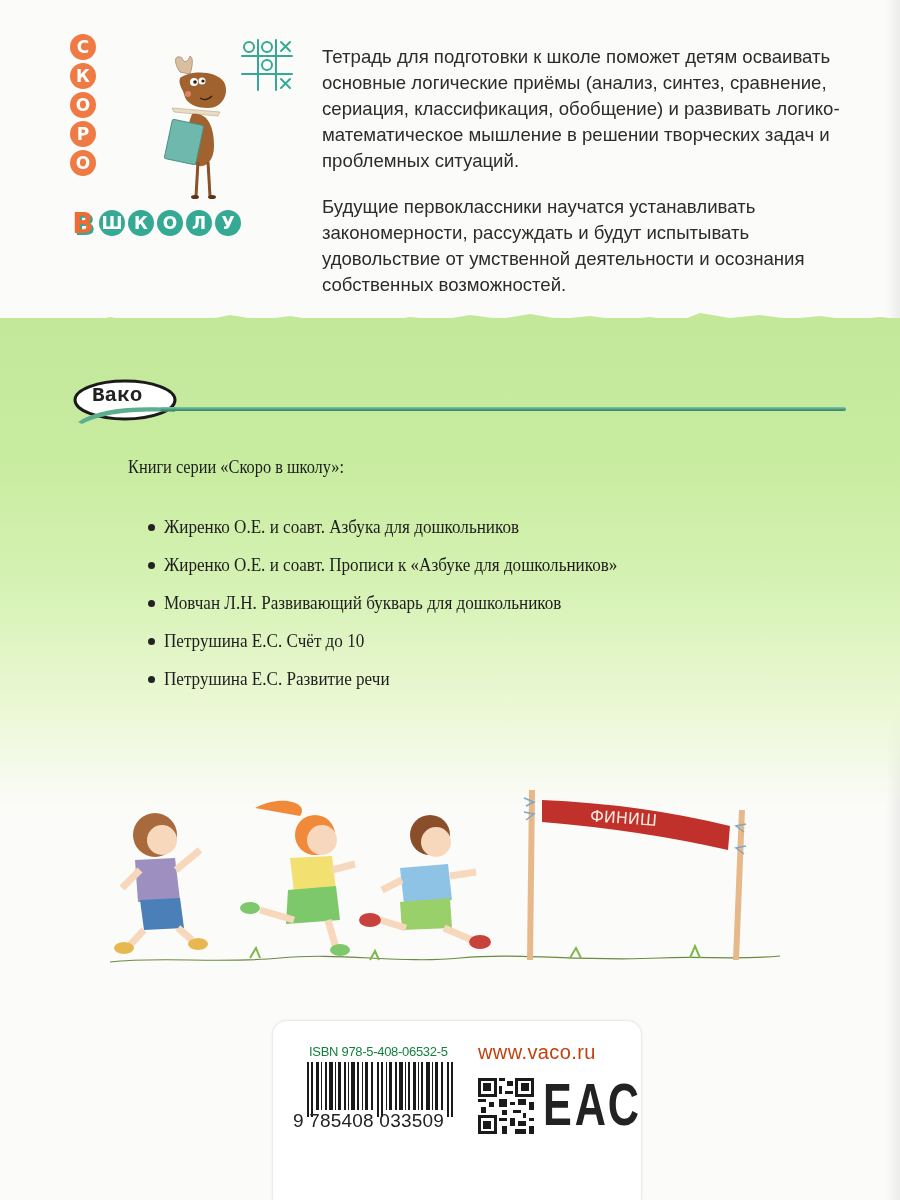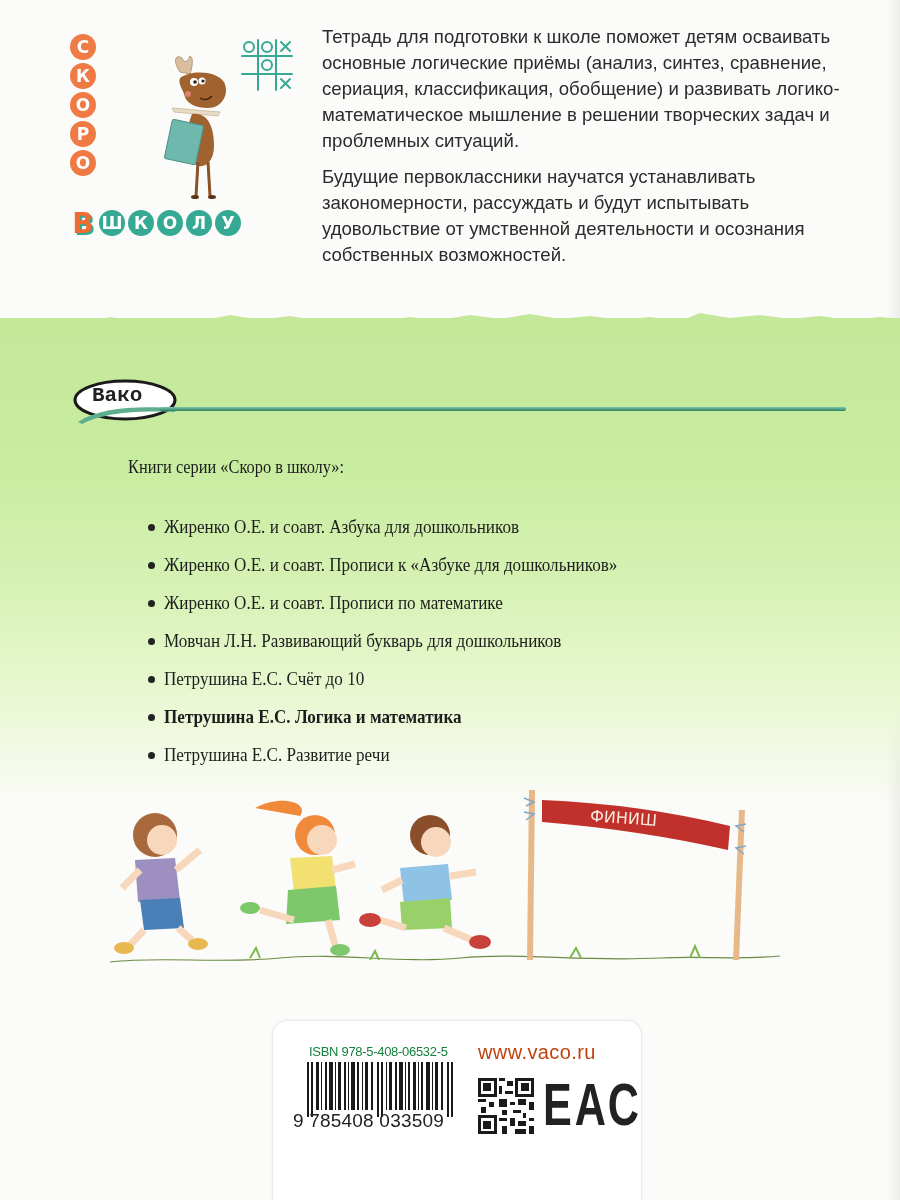--- a/index.html
+++ b/index.html
@@ -31,21 +31,21 @@
   .logo .big-v {
     width: 26px; height: 30px; display: flex; align-items: center; justify-content: center;
     font-family: "DejaVu Sans", sans-serif; font-weight: bold; font-size: 28px;
     color: #ef6a35; text-shadow: 2px 2px 0 #35a994;
   }
   .logo .ttt { position: absolute; left: 180px; top: 18px; width: 54px; height: 54px; }
   .logo .moose { position: absolute; left: 90px; top: 30px; width: 90px; height: 150px; }
 
   
   .desc { position: absolute; left: 322px; top: 24px; width: 550px; font-size: 18.6px; line-height: 26px; color: #2c2c2c; }
-  .desc p { margin-bottom: 10px; }
+  .desc p { margin-bottom: 10px; margin-top: 20px; }
 
   
   .band {
     position: absolute; left: 0; top: 318px; width: 900px; height: 490px;
     background: linear-gradient(to bottom, #c3e89a 0%, #c8eca0 30%, #d6f2b4 55%, #ecf8d6 80%, rgba(251,251,249,0) 100%);
   }
   .band-edge { position: absolute; left: 0; top: 305px; width: 900px; height: 30px; }
 
   
   .vako { position: absolute; left: 70px; top: 378px; width: 110px; height: 46px; }
@@ -172,33 +172,25 @@
     <li>
         <span class="bullet"></span>
         <span class="txt">Жиренко О.Е. и соавт. Азбука для дошкольников</span>
       </li>
     <li>
         <span class="bullet"></span>
         <span class="txt">Жиренко О.Е. и соавт. Прописи к «Азбуке для дошкольников»</span>
       </li>
     <li>
         <span class="bullet"></span>
-        <span class="txt">Жиренко О.Е. и соавт. Прописи по математике</span>
-      </li>
-    <li>
-        <span class="bullet"></span>
         <span class="txt">Мовчан Л.Н. Развивающий букварь для дошкольников</span>
       </li>
     <li>
         <span class="bullet"></span>
         <span class="txt">Петрушина Е.С. Счёт до 10</span>
-      </li>
-    <li class="current">
-        <span class="bullet"></span>
-        <span class="txt">Петрушина Е.С. Логика и математика</span>
       </li>
     <li>
         <span class="bullet"></span>
         <span class="txt">Петрушина Е.С. Развитие речи</span>
       </li>
   </ul>
 </div>
 
 <div class="scene">
   <svg width="700" height="200" viewBox="0 0 700 200">

